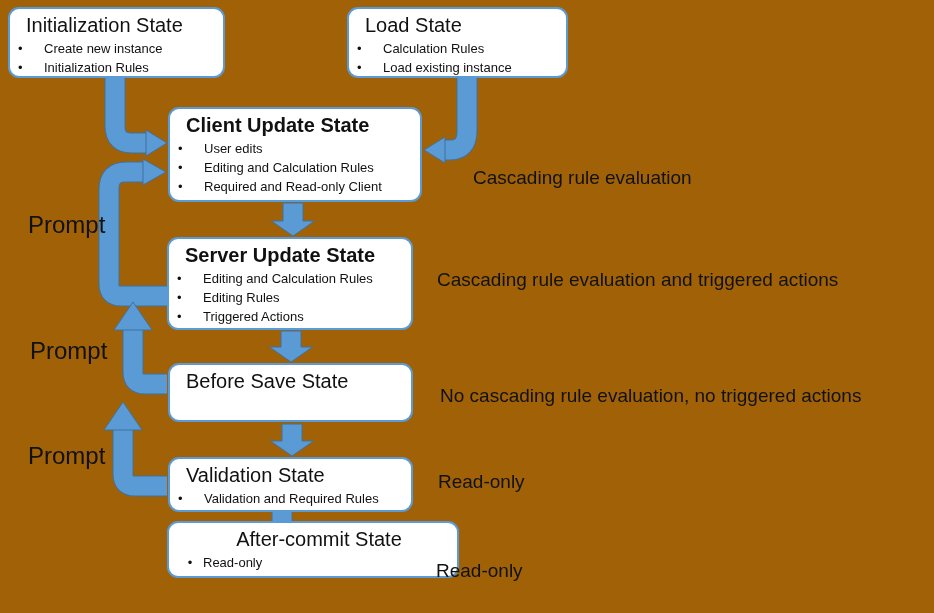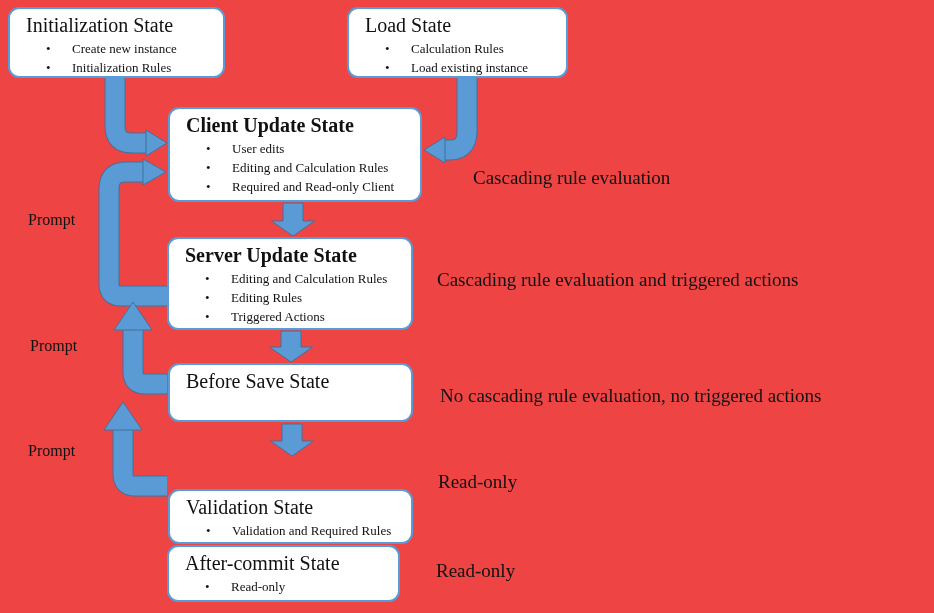--- a/index.html
+++ b/index.html
@@ -1,20 +1,20 @@
 <!DOCTYPE html>
 <html style="--accent: #5B9BD5; --arrow-outline: #41719C; --text-color: #111111;"><head>
 <meta charset="utf-8">
 <style>
   html,body{margin:0;padding:0;background:#ffffff;}
   #canvas{
     position:relative;
     width:934px;height:613px;
-    background:#ef4444;
-    font-family:Liberation Serif, serif;
+    background:#a16207;
+    font-family:Liberation Sans, sans-serif;
     color:var(--text-color,#111);
     overflow:hidden;
   }
   #arrow-layer{position:absolute;left:0;top:0;width:934px;height:613px;}
   .elbow-under{fill:none;stroke:var(--arrow-outline,#41719C);stroke-width:21;stroke-linejoin:round;}
   .elbow{fill:none;stroke:var(--accent,#5B9BD5);stroke-width:19;stroke-linejoin:round;}
   .head{fill:var(--accent,#5B9BD5);stroke:var(--arrow-outline,#41719C);stroke-width:1;}
   .block-arrow{fill:var(--accent,#5B9BD5);stroke:var(--arrow-outline,#41719C);stroke-width:1;}
   .box{
     position:absolute;
@@ -27,37 +27,37 @@
     font-size:20px;
     line-height:1.2;
     padding:4px 4px 2px 16px;
     white-space:nowrap;
   }
   .box.title-bold .box-title{font-weight:700;}
   .bullet{
     display:flex;
     font-size:13px;
     line-height:19px;
-    padding-left:36px;
+    padding-left:8px;
     white-space:nowrap;
   }
   .bullet::before{
     content:"\2022";
     width:26px;
     flex:0 0 26px;
     font-size:13px;
   }
   .annotation{
     position:absolute;
     font-size:19px;
     white-space:nowrap;
   }
   .prompt-label{
     position:absolute;
-    font-size:16px;
+    font-size:24px;
     white-space:nowrap;
   }
 </style>
 </head>
 <body>
 
 <div id="canvas">
 
   <svg id="arrow-layer" viewBox="0 0 934 613" xmlns="http://www.w3.org/2000/svg">
 
@@ -120,26 +120,26 @@
     <div class="box-title">Server Update State</div>
     <div class="bullet">Editing and Calculation Rules</div>
     <div class="bullet">Editing Rules</div>
     <div class="bullet">Triggered Actions</div>
   </div>
 
   <div class="box" style="left:168px;top:363px;width:245px;height:59px;">
     <div class="box-title">Before Save State</div>
   </div>
 
-  <div class="box" style="left:168px;top:457px;width:245px;height:55px;margin-top:32px;">
+  <div class="box" style="left:168px;top:457px;width:245px;height:55px;">
     <div class="box-title">Validation State</div>
     <div class="bullet">Validation and Required Rules</div>
   </div>
 
-  <div class="box" style="left:167px;top:545px;width:233px;height:57px;">
+  <div class="box" style="left:167px;top:521px;width:292px;height:57px;text-align:center;">
     <div class="box-title">After-commit State</div>
     <div class="bullet">Read-only</div>
   </div>
 
   <div class="annotation" style="left:437px;top:167px;margin-left:36px;">Cascading rule evaluation</div>
   <div class="annotation" style="left:437px;top:269px;">Cascading rule evaluation and triggered actions</div>
   <div class="annotation" style="left:440px;top:385px;">No cascading rule evaluation, no triggered actions</div>
   <div class="annotation" style="left:438px;top:471px;">Read-only</div>
   <div class="annotation" style="left:436px;top:560px;">Read-only</div>
 

